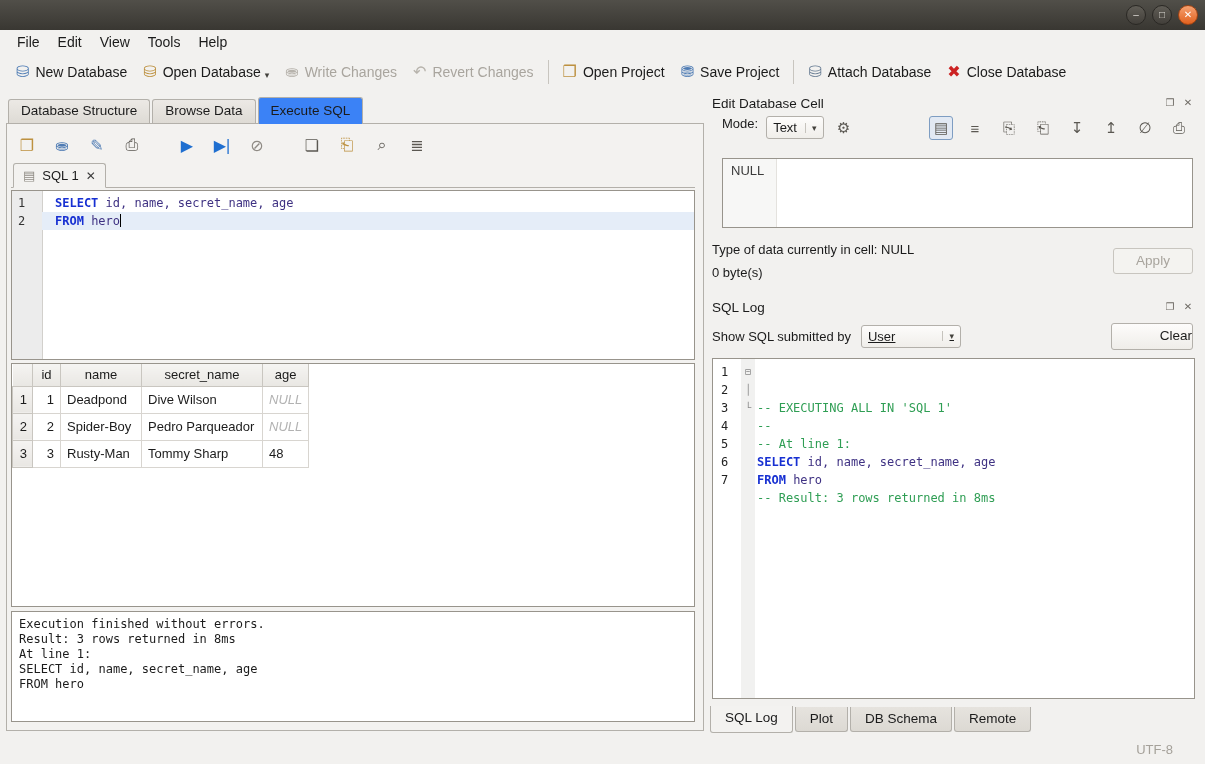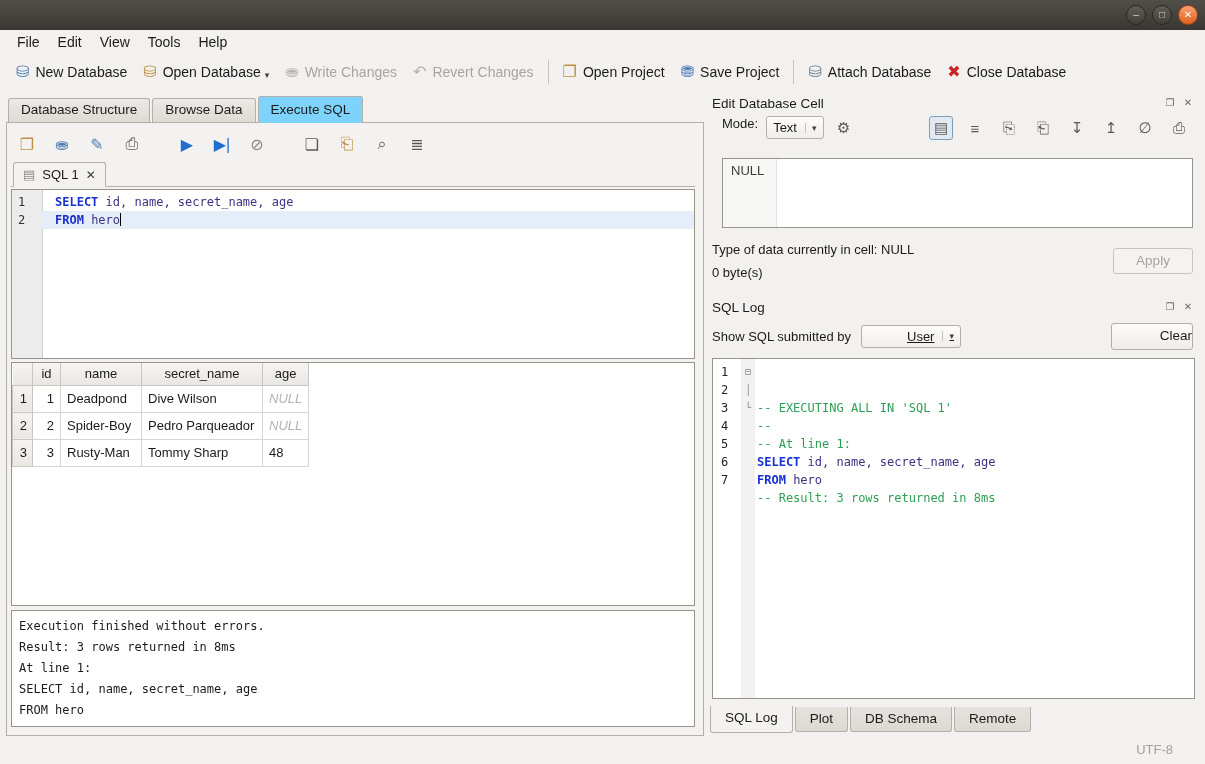--- a/index.html
+++ b/index.html
@@ -24,21 +24,21 @@
   .disabled{color:#a9a59e;}
   .disabled .tb-icon{color:#b7b3ac !important;}
   .i-blue{color:#4f7cb4;}.i-gold{color:#bd9140;}.i-gray{color:#8e8a84;}.i-red{color:#cc2222;}
   .i-dark{color:#5b5852;}.i-slate{color:#6b7f95;}.i-accent{color:#1f6fd0;}.i-teal{color:#3d8f86;}
 
   
   .main{display:flex;height:645px;}
   .left{width:704px;padding:6px 0 0 6px;display:flex;flex-direction:column;}
   .main-tabs{display:flex;align-items:flex-end;height:27px;position:relative;z-index:2;padding-left:2px;}
   .tab{height:24px;padding:3px 12px 0;background:linear-gradient(#ece9e5,#dedbd5);border:1px solid #b3b0aa;border-bottom:none;border-radius:3px 3px 0 0;margin-right:2px;font-size:13.5px;}
-  .tab.active{height:27px;padding-top:5px;background:#7dd3fc;margin-bottom:-1px;}
+  .tab.active{height:27px;padding-top:5px;background:#3b82f6;margin-bottom:-1px;}
   .pane{flex:1;margin-bottom:4px;border:1px solid #b3b0aa;background:#f3f2f0;padding:4px 8px 8px 4px;display:flex;flex-direction:column;position:relative;z-index:1;}
 
   
   .sql-toolbar{height:34px;display:flex;align-items:center;gap:11px;padding:2px 4px;}
   .sqlt-btn{width:24px;height:24px;display:flex;align-items:center;justify-content:center;font-size:16px;border-radius:3px;}
   .grp{margin-left:20px;}
   .sql-tabbar{height:26px;display:flex;align-items:flex-end;border-bottom:1px solid #b3b0aa;padding-left:2px;}
   .sql-tab{display:flex;align-items:center;gap:7px;height:25px;margin-bottom:-1px;padding:0 9px;background:#f3f2f0;border:1px solid #b3b0aa;border-bottom:1px solid #f3f2f0;border-radius:3px 3px 0 0;font-size:13px;}
   .sql-tab .doc{color:#8f8b84;font-size:13px;}
   .sql-tab .x{font-size:12px;color:#3a3a3a;}
@@ -64,21 +64,21 @@
   .results td{border:1px solid #d8d5d0;padding:3px 6px;height:27px;background:#fff;}
   .results td.rn{background:linear-gradient(#f5f4f2,#e9e7e3);border-color:#c9c6c0;text-align:right;padding:2px 5px;}
   th.h-id,td.c-id{width:28px;}
   th.h-name,td.c-name{width:81px;}
   th.h-secret,td.c-secret{width:121px;}
   th.h-age,td.c-age{width:46px;}
   td.c-id{text-align:right;}
   .null{color:#b2b2b2;font-style:italic;}
 
   
-  .message{flex:1;margin-top:4px;border:1px solid #98948c;background:#fff;font-family:"DejaVu Sans Mono",monospace;font-size:12px;line-height:21px;padding:5px 7px;white-space:pre;}
+  .message{flex:1;margin-top:4px;border:1px solid #98948c;background:#fff;font-family:"DejaVu Sans Mono",monospace;font-size:12px;line-height:15px;padding:5px 7px;white-space:pre;}
 
   
   .right{flex:1;padding:2px 8px 0 2px;display:flex;flex-direction:column;}
   .dock-header{height:22px;display:flex;align-items:center;padding:0 2px 0 6px;font-size:13.5px;}
   .dock-header .t{flex:1;}
   .dock-ico{width:14px;height:14px;font-size:10px;color:#6e6a64;text-align:center;line-height:14px;margin-left:4px;}
   .mode-row{height:32px;display:flex;align-items:flex-start;gap:8px;padding:2px 6px 2px 16px;}
   .combo{display:inline-flex;align-items:center;background:linear-gradient(#fdfcfb,#f0eeea);border:1px solid #b3b0aa;border-radius:3px;padding:3px 6px;gap:8px;font-size:13px;}
   .combo .arr{font-size:9px;color:#44423d;border-left:1px solid #c6c3bd;padding-left:6px;}
   .mini-btn{width:24px;height:24px;display:flex;align-items:center;justify-content:center;font-size:15px;border-radius:3px;color:#5b5852;}
@@ -294,21 +294,21 @@
     </div>
 
     <div class="dock-header log-header">
       <span class="t">SQL Log</span>
       <span class="dock-ico">❐</span>
       <span class="dock-ico">✕</span>
     </div>
 
     <div class="filter-row">
       <span>Show SQL submitted by</span>
-      <span class="combo" style="width:100px;justify-content:flex-end;text-decoration:underline;">
+      <span class="combo" style="width:100px;justify-content:space-between;text-decoration:underline;">
         <span>User</span>
         <span class="arr">▾</span>
       </span>
       <div class="btn clear">Clear</div>
     </div>
 
     <div class="log-view">
       <div class="log-line">
         <span class="log-num">1</span>
         <span class="log-fold">⊟</span>

